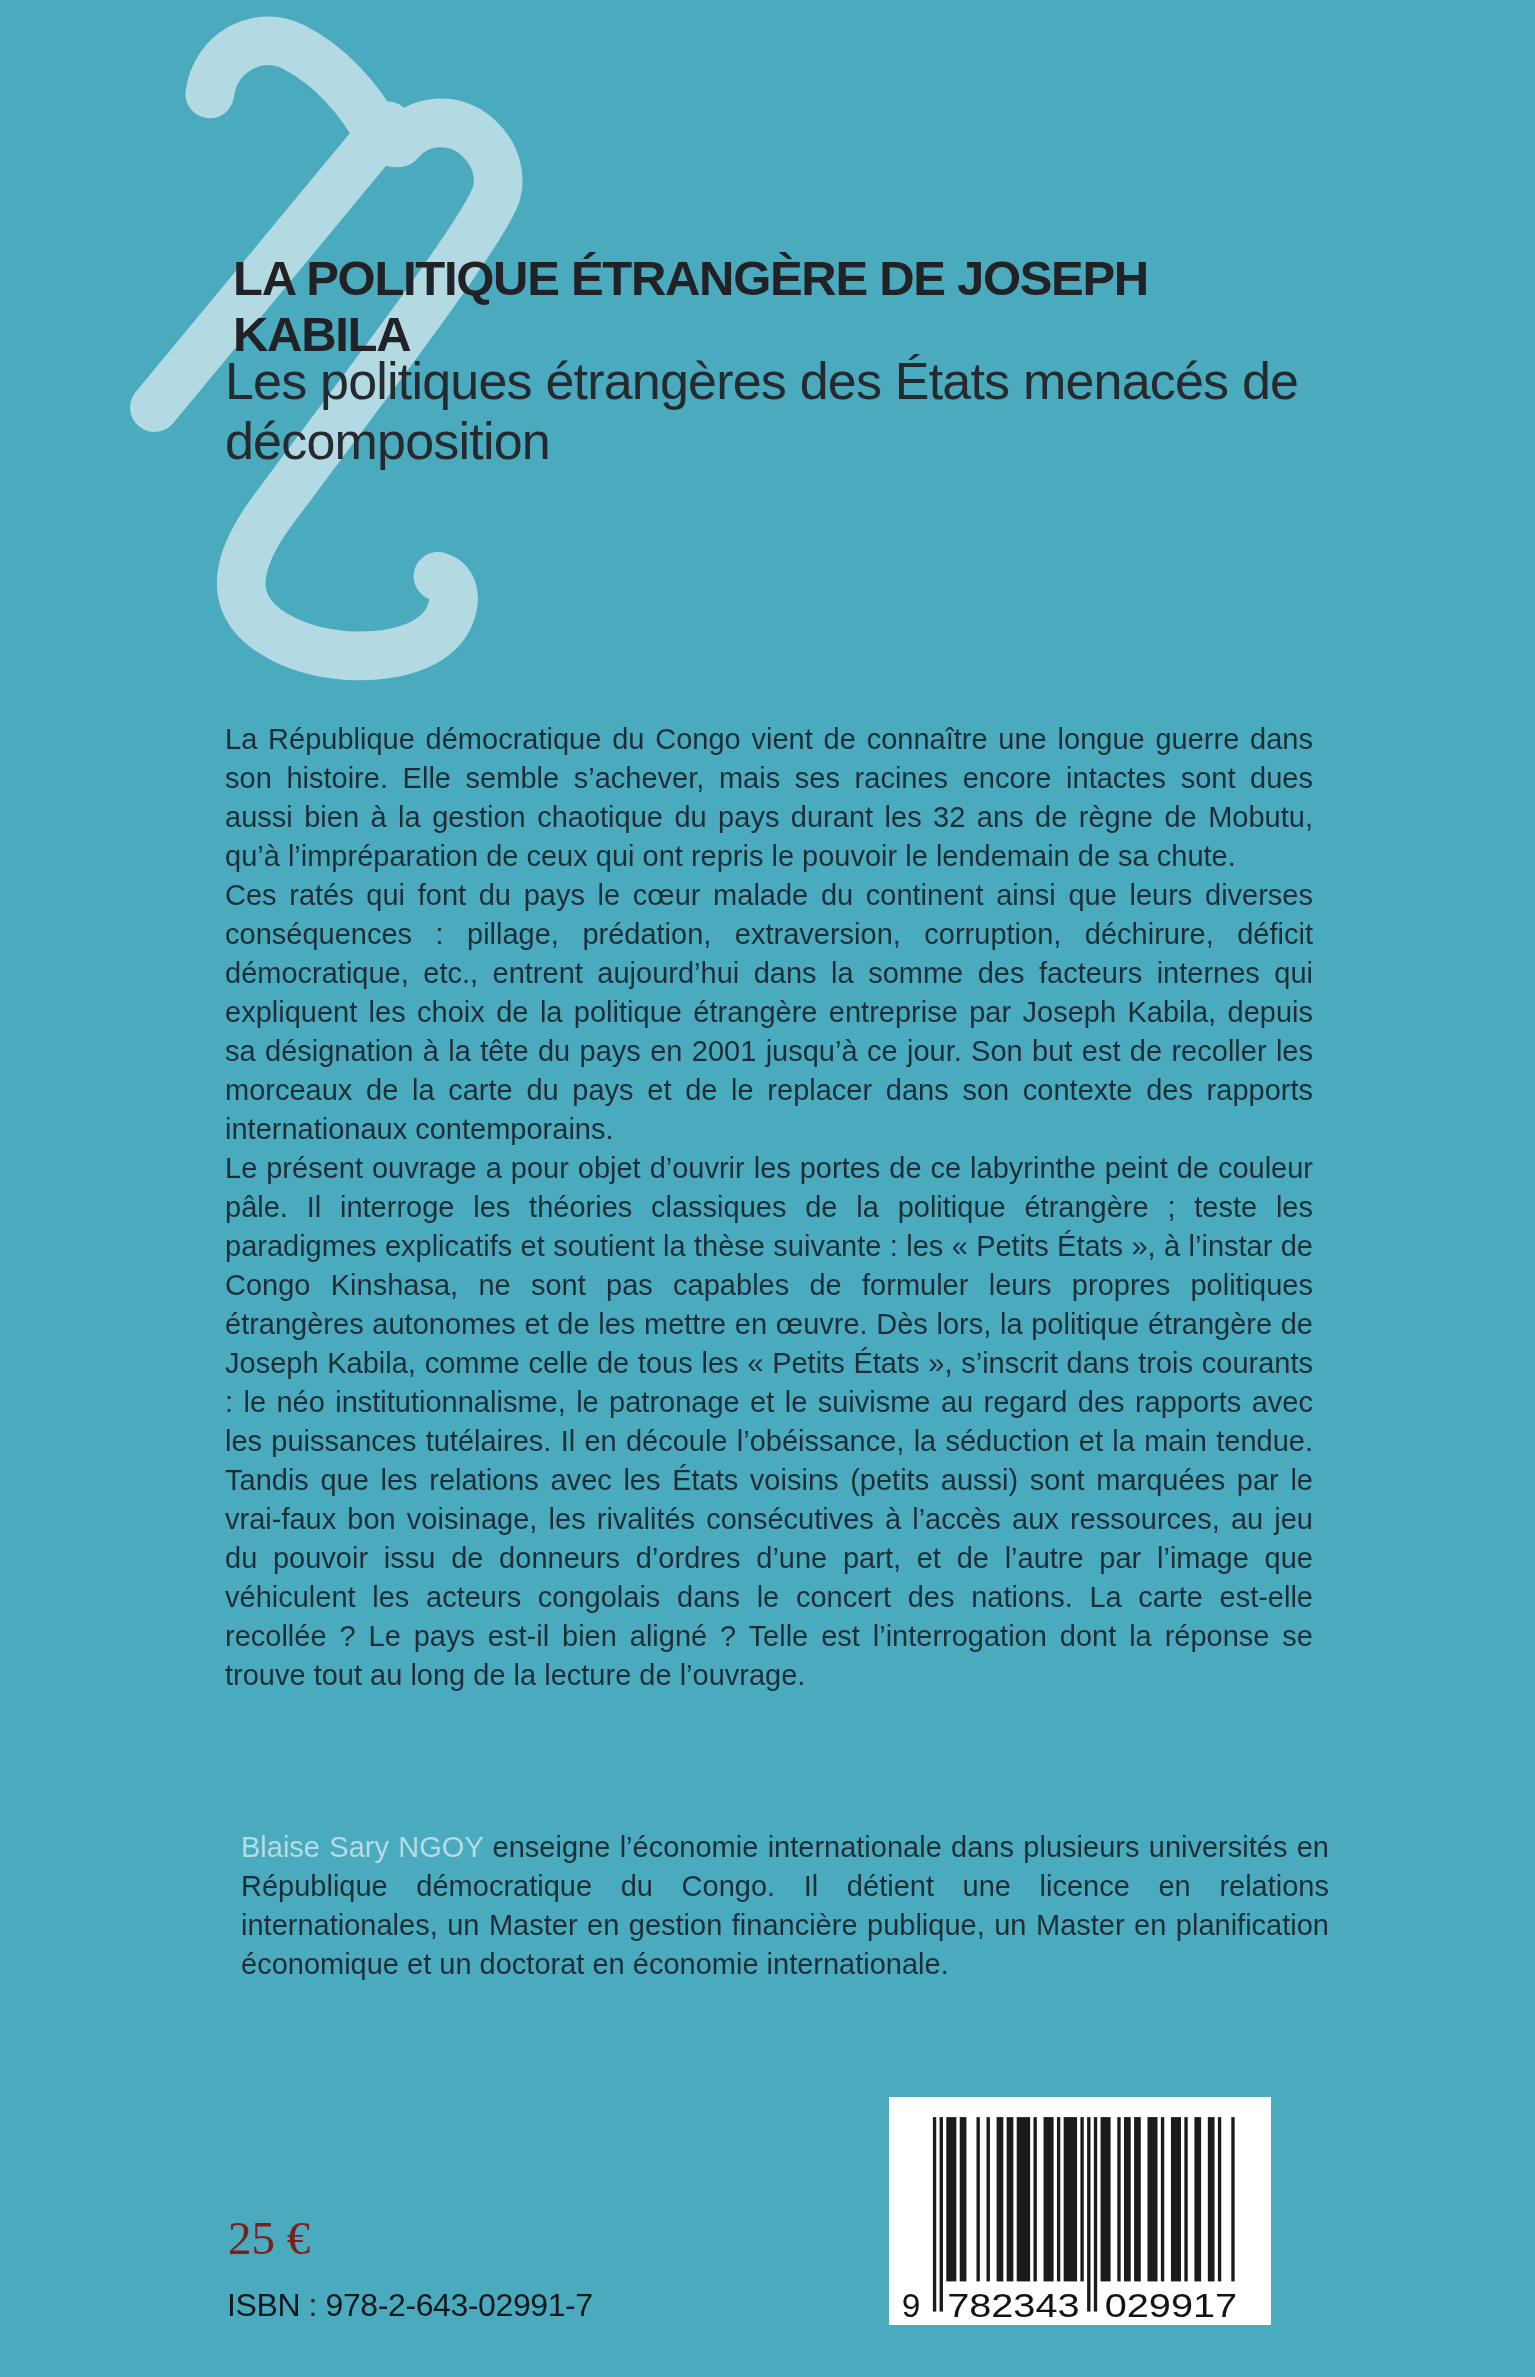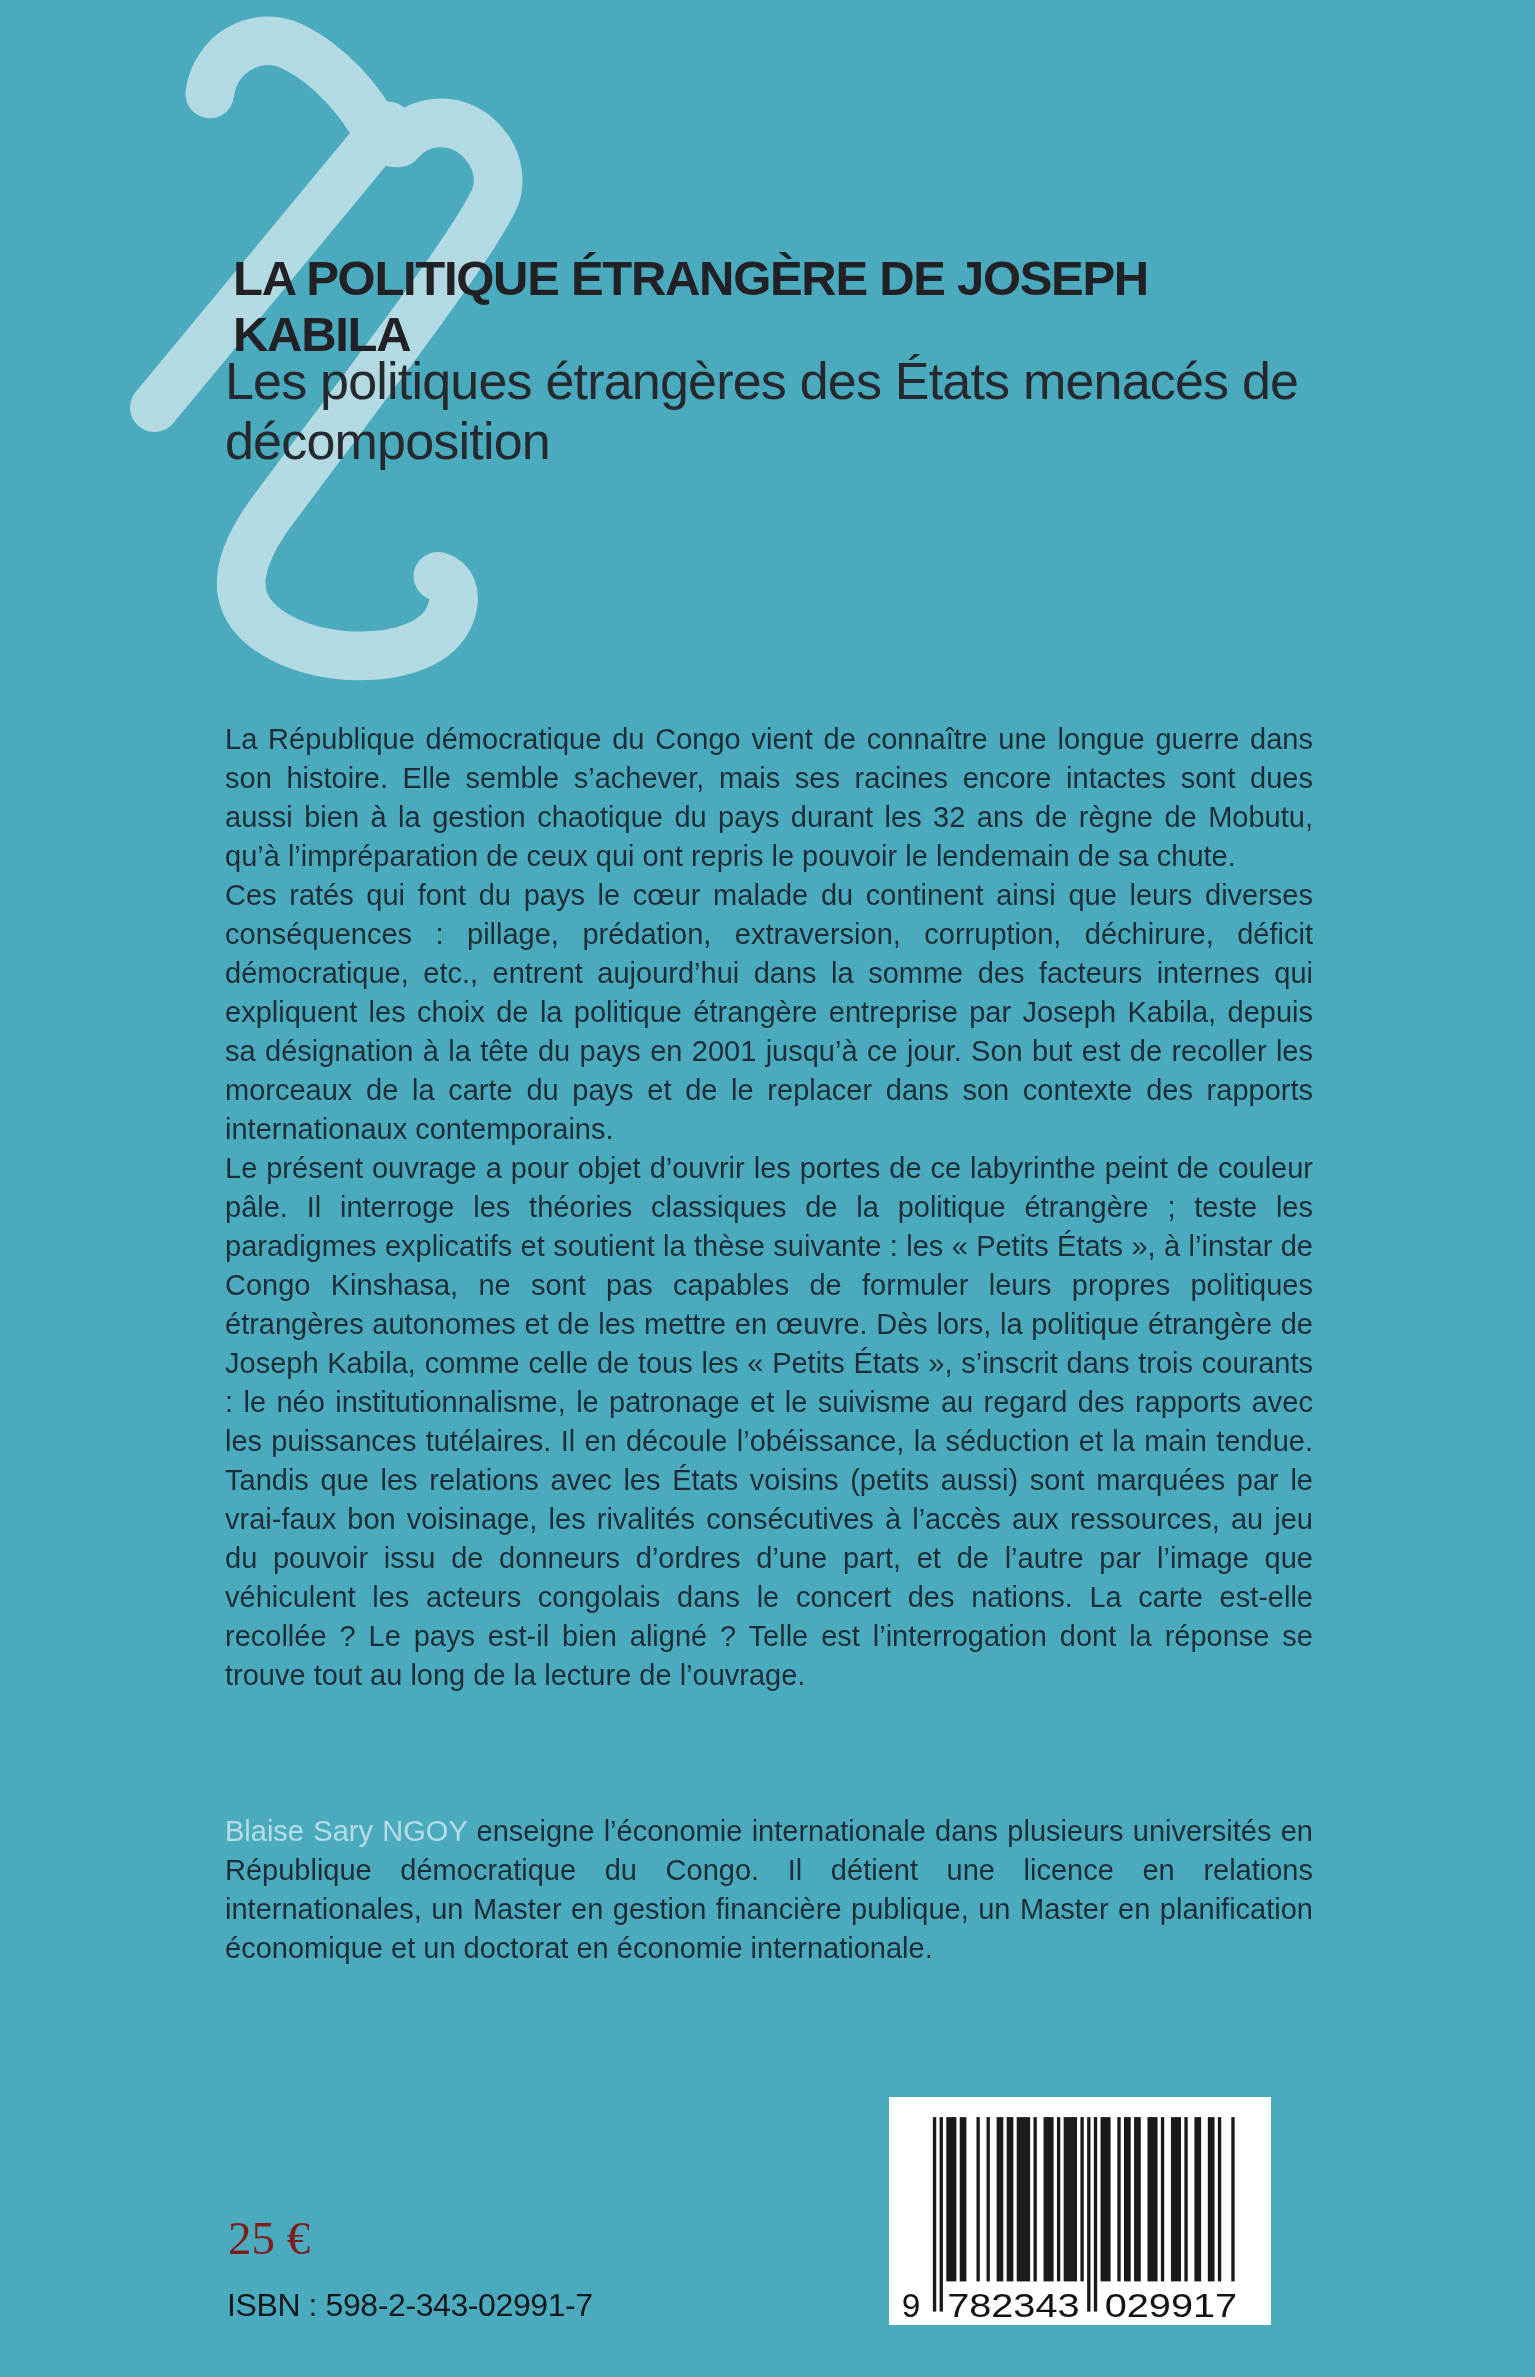--- a/index.html
+++ b/index.html
@@ -16,21 +16,21 @@
   .subtitle{
     position:absolute;left:225px;top:351px;width:1107px;margin:0;
     font-size:52px;font-weight:400;letter-spacing:-0.8px;color:#26292d;
   }
   .synopsis{
     position:absolute;left:225px;top:720px;width:1088px;
     font-size:29px;line-height:39px;color:#1f2e36;text-align:justify;
   }
   .synopsis p{margin:0;}
   .bio{
-    position:absolute;left:225px;top:1812px;width:1088px;margin:0;
+    position:absolute;left:225px;top:1812px;width:1088px;margin:16px;
     font-size:29px;line-height:39px;color:#1f2e36;text-align:justify;
   }
   .bio .author{color:#B6DCE6;}
   .price{
     position:absolute;left:228px;top:2211px;
     font-family:"Liberation Serif",serif;font-size:47px;color:#7f1d1d;
   }
   .isbn{
     position:absolute;left:227px;top:2287px;
     font-size:32px;letter-spacing:-0.4px;color:#15181b;
@@ -72,21 +72,21 @@
   <div class="synopsis">
     <p>La République démocratique du Congo vient de connaître une longue guerre dans son histoire. Elle semble s’achever, mais ses racines encore intactes sont dues aussi bien à la gestion chaotique du pays durant les 32 ans de règne de Mobutu, qu’à l’impréparation de ceux qui ont repris le pouvoir le lendemain de sa chute.</p>
     <p>Ces ratés qui font du pays le cœur malade du continent ainsi que leurs diverses conséquences : pillage, prédation, extraversion, corruption, déchirure, déficit démocratique, etc., entrent aujourd’hui dans la somme des facteurs internes qui expliquent les choix de la politique étrangère entreprise par Joseph Kabila, depuis sa désignation à la tête du pays en 2001 jusqu’à ce jour. Son but est de recoller les morceaux de la carte du pays et de le replacer dans son contexte des rapports internationaux contemporains.</p>
     <p>Le présent ouvrage a pour objet d’ouvrir les portes de ce labyrinthe peint de couleur pâle. Il interroge les théories classiques de la politique étrangère ; teste les paradigmes explicatifs et soutient la thèse suivante : les « Petits États », à l’instar de Congo Kinshasa, ne sont pas capables de formuler leurs propres politiques étrangères autonomes et de les mettre en œuvre. Dès lors, la politique étrangère de Joseph Kabila, comme celle de tous les « Petits États », s’inscrit dans trois courants : le néo institutionnalisme, le patronage et le suivisme au regard des rapports avec les puissances tutélaires. Il en découle l’obéissance, la séduction et la main tendue. Tandis que les relations avec les États voisins (petits aussi) sont marquées par le vrai-faux bon voisinage, les rivalités consécutives à l’accès aux ressources, au jeu du pouvoir issu de donneurs d’ordres d’une part, et de l’autre par l’image que véhiculent les acteurs congolais dans le concert des nations. La carte est-elle recollée ? Le pays est-il bien aligné ? Telle est l’interrogation dont la réponse se trouve tout au long de la lecture de l’ouvrage.</p>
   </div>
 
   <p class="bio"><span class="author">Blaise Sary NGOY</span><span> enseigne l’économie internationale dans plusieurs universités en République démocratique du Congo. Il détient une licence en relations internationales, un Master en gestion financière publique, un Master en planification économique et un doctorat en économie internationale.</span></p>
 
   <div class="price">25 €</div>
 
-  <div class="isbn">ISBN : 598-2-343-02991-7</div>
+  <div class="isbn">ISBN : 978-2-643-02991-7</div>
 
   <div class="barcode-box">
     <svg id="barcode-svg" viewBox="0 0 455 272" xmlns="http://www.w3.org/2000/svg">
         <rect x="52" y="24" width="4" height="232" class="bar"></rect>
         <rect x="60" y="24" width="4" height="232" class="bar"></rect>
         <rect x="68" y="24" width="12" height="196" class="bar"></rect>
         <rect x="84" y="24" width="8" height="196" class="bar"></rect>
         <rect x="104" y="24" width="4" height="196" class="bar"></rect>
         <rect x="116" y="24" width="4" height="196" class="bar"></rect>
         <rect x="128" y="24" width="8" height="196" class="bar"></rect>

